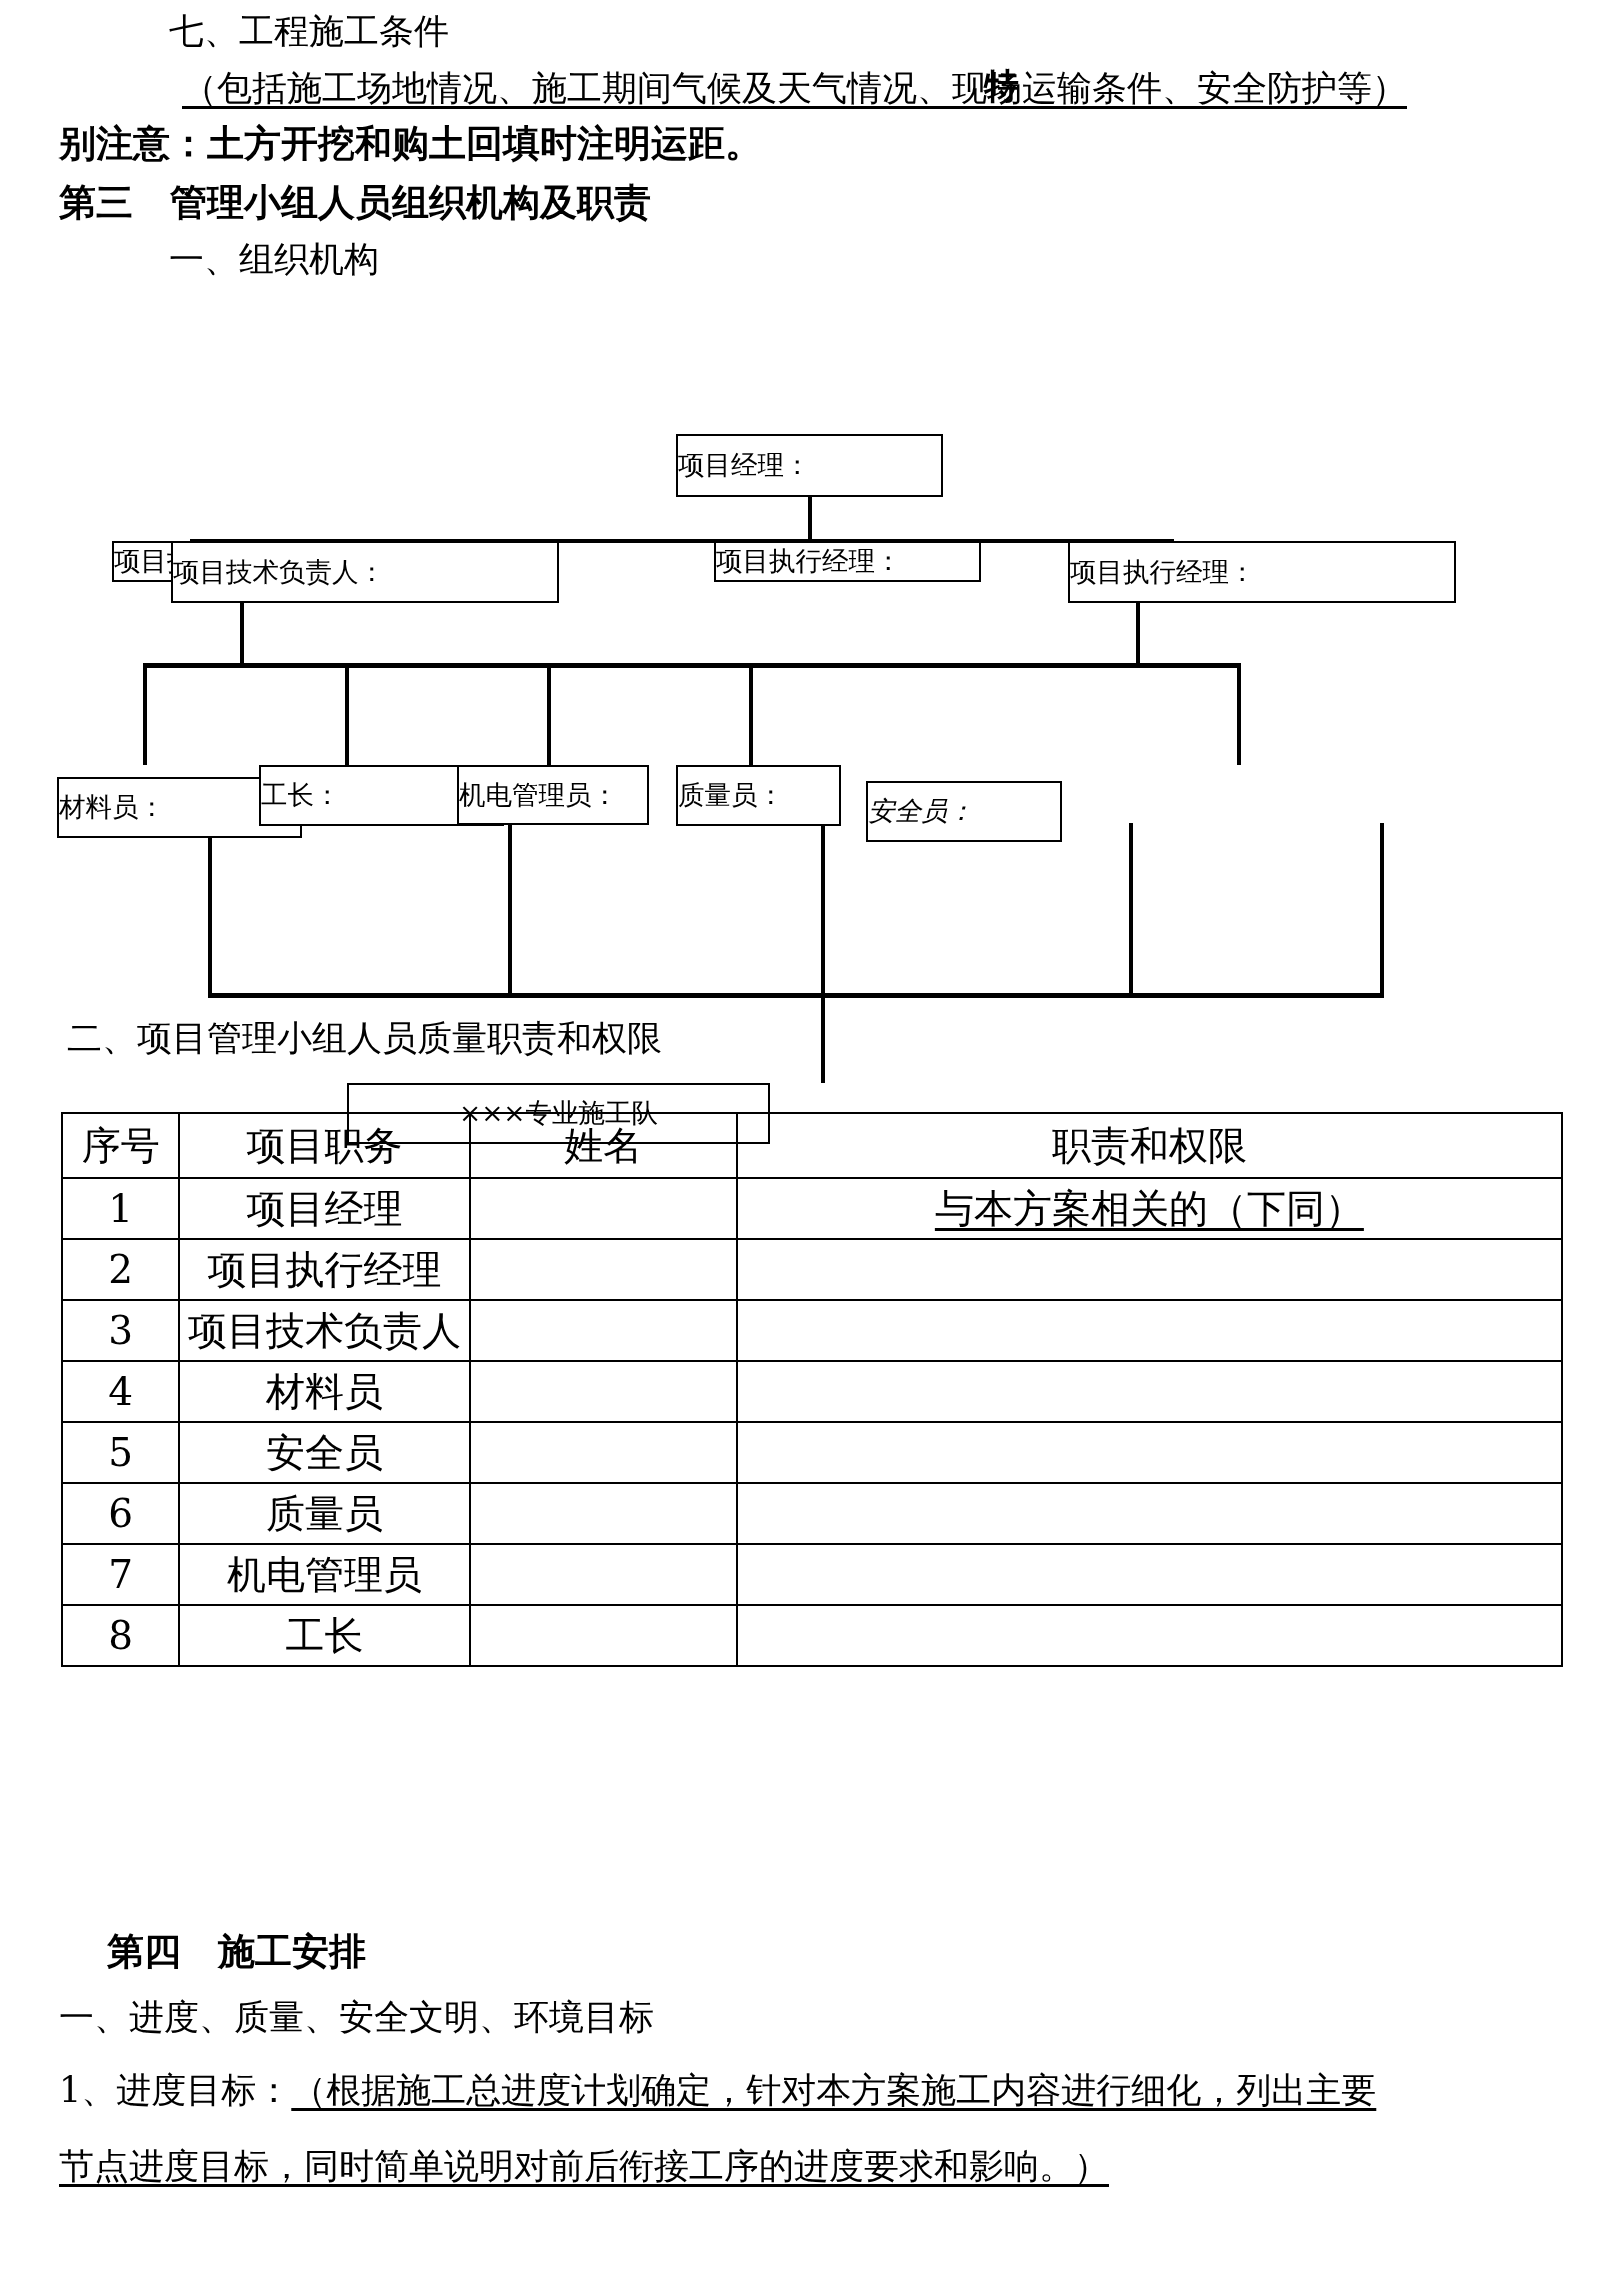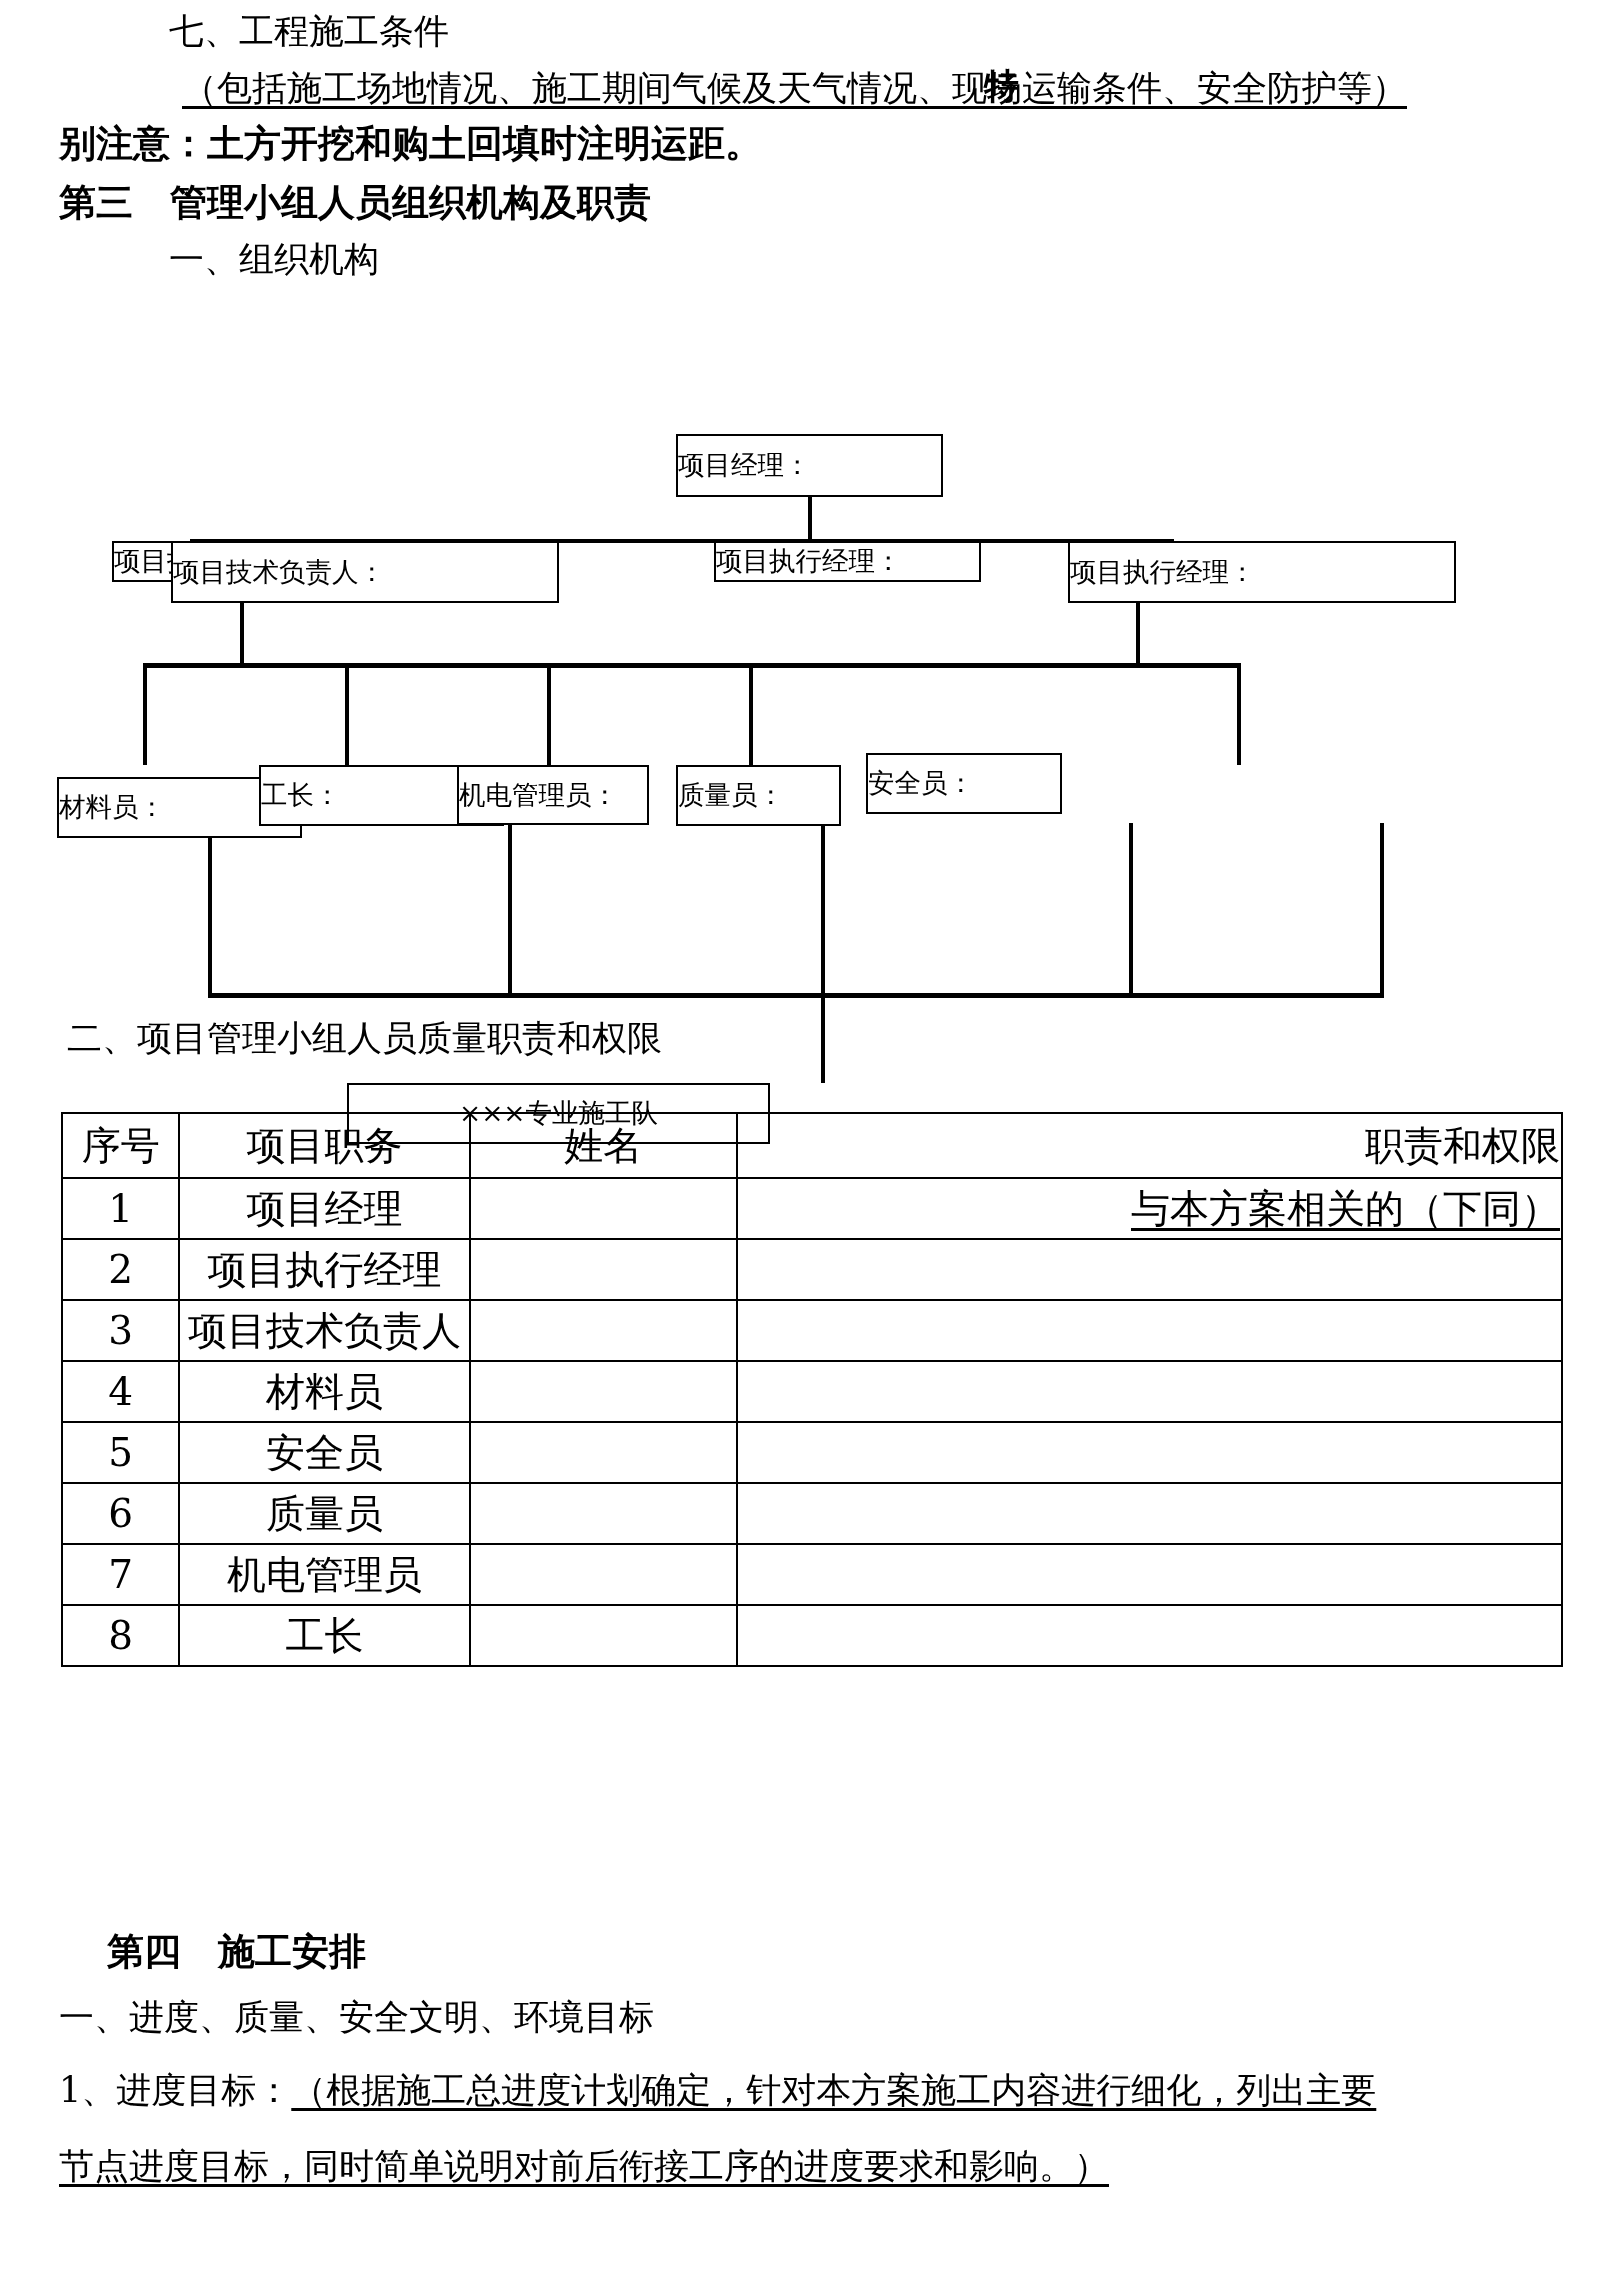--- a/index.html
+++ b/index.html
@@ -36,21 +36,21 @@
 
   .ln{position:absolute;background:#000;}
 
   
   #qtable{position:absolute;left:61px;top:1112px;width:1502px;border-collapse:collapse;}
   #qtable td{border:2px solid #000;height:57px;font-size:39px;text-align:center;
              font-family:"DejaVu Serif","Liberation Serif",serif;}
   #qtable td.c1{width:114px;}
   #qtable td.c2{width:288px;}
   #qtable td.c3{width:265px;}
-  #qtable td.c4{width:827px;text-align:right;}
+  #qtable td.c4{width:827px;}
   #qtable tr.hdr td{height:61px;}
   .cellu{text-decoration:underline;text-underline-offset:5.9px;text-decoration-thickness:2.9px;}
 </style>
 </head>
 <body>
 
 <div class="page">
 
   <div class="tline serif" id="t-sec7">七、工程施工条件</div>
 
@@ -119,21 +119,21 @@
   </div>
   <div class="obox lbl-left" style="position:absolute;left:259px;top:765px;width:245px;height:61px;">
     <span>工长：</span>
   </div>
   <div class="obox lbl-left" style="position:absolute;left:457px;top:765px;width:192px;height:60px;">
     <span>机电管理员：</span>
   </div>
   <div class="obox lbl-left" style="position:absolute;left:676px;top:765px;width:165px;height:61px;">
     <span>质量员：</span>
   </div>
-  <div class="obox lbl-left" style="position:absolute;left:866px;top:753px;width:196px;height:61px;">
+  <div class="obox lbl-left" style="position:absolute;left:866px;top:781px;width:196px;height:61px;font-style:italic;">
     <span>安全员：</span>
   </div>
 
   <div class="obox lbl-center" style="position:absolute;left:347px;top:1083px;width:423px;height:61px;">
     <span>×××专业施工队</span>
   </div>
 
   <div class="tline serif" id="t-sec2" style="top:1021px;">二、项目管理小组人员质量职责和权限</div>
 
   <table id="qtable">

